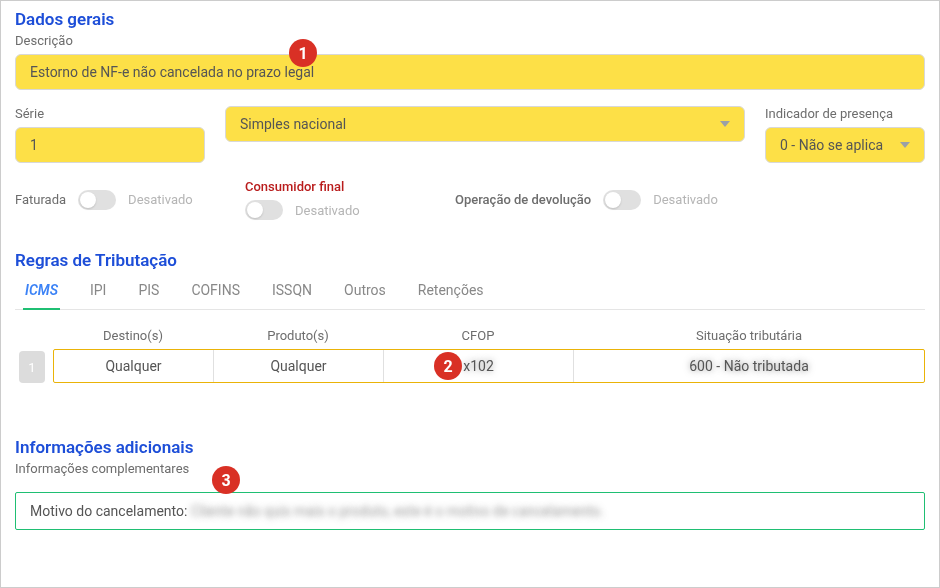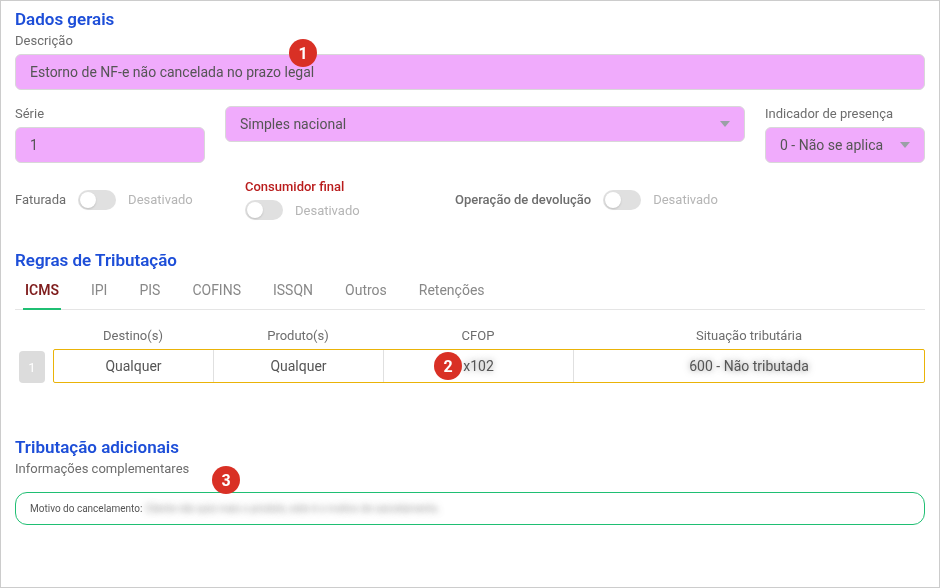--- a/index.html
+++ b/index.html
@@ -5,46 +5,46 @@
 * { box-sizing: border-box; margin: 0; padding: 0; font-family: -apple-system, BlinkMacSystemFont, "Segoe UI", Roboto, Arial, sans-serif; }
 body { width: 940px; height: 588px; background: #fff; border: 1px solid #ccc; overflow: hidden; position: relative; }
 .section { padding: 8px 14px 4px 14px; }
 .section-title { font-size: 17px; font-weight: 600; color: #1d4ed8; margin-bottom: 4px; }
 .field-label { font-size: 13px; color: #6d6d6d; margin-bottom: 6px; display: block; }
 .row { display: flex; gap: 20px; margin-bottom: 16px; }
 .field { display: flex; flex-direction: column; }
 .field.flex1 { flex: 1; }
 input[type="text"].text-input, .select {
   height: 36px; border: 1px solid #d8d8d8; border-radius: 6px; padding: 0 14px;
-  font-size: 14px; color: #555; background: #f0abfc; outline: none;
+  font-size: 14px; color: #555; background: #fde047; outline: none;
 }
 .select { display: flex; align-items: center; justify-content: space-between; cursor: pointer; }
 .select .caret { width: 0; height: 0; border-left: 5px solid transparent; border-right: 5px solid transparent; border-top: 6px solid #9aa0a6; margin-left: 10px; }
 .blurred { color: transparent; text-shadow: 0 0 6px rgba(120,120,120,0.8); user-select: none; }
 .toggle-row { display: flex; align-items: center; gap: 12px; }
 .toggle { position: relative; width: 38px; height: 20px; border-radius: 10px; background: #e0e0e0; cursor: pointer; flex-shrink:0; }
 .toggle::after { content: ""; position: absolute; left: 2px; top: 2px; width: 16px; height: 16px; background: #fff; border-radius: 50%; box-shadow: 0 1px 2px rgba(0,0,0,0.15); }
 .toggle-label { font-size: 13px; color: #6d6d6d; }
 .toggle-status { font-size: 13px; color: #b5b5b5; }
 .tabs { display: flex; gap: 28px; border-bottom: 1px solid #e5e5e5; padding: 0 8px; }
 .tab { font-size: 14px; color: #888; padding: 8px 2px 10px 2px; cursor: pointer; }
-.tab.active { color: #7f1d1d; font-weight: 600; border-bottom: 2px solid #1fbf73; margin-bottom: -1px; }
+.tab.active { color: #3b82f6; font-weight: 600; border-bottom: 2px solid #1fbf73; margin-bottom: -1px; font-style: italic; }
 .table-wrap { display: flex; align-items: flex-end; gap: 8px; margin-top: 14px; padding: 0 0 0 4px; }
 .row-num { width: 26px; height: 32px; background: #dcdcdc; border-radius: 4px; color: #fff; font-size: 13px; display: flex; align-items: center; justify-content: center; }
 .rule-table { flex: 1; text-align: center; }
 .rule-head { display: flex; }
 .rule-body { display: flex; border: 1px solid #eab308; border-radius: 2px; }
 .cell-h { font-size: 13px; color: #6d6d6d; padding: 4px 12px 6px 12px; }
 .cell-b { font-size: 14px; color: #555; padding: 8px 12px; border-right: 1px solid #e0e0e0; }
 .cell-b:last-child { border-right: 0; }
 .c-destinos { width: 160px; }
 .c-produtos { width: 170px; }
 .c-cfop { width: 190px; }
 .c-sit { flex: 1; }
-.add-info-box { border: 1px solid #1fbf73; border-radius: 12px; padding: 10px 14px; margin: 6px 14px 0 14px; font-size: 10px; color: #555; }
+.add-info-box { border: 1px solid #1fbf73; border-radius: 2px; padding: 10px 14px; margin: 6px 14px 0 14px; font-size: 14px; color: #555; }
 .badge { position: absolute; width: 28px; height: 28px; border-radius: 50%; background: #d93025; color: #fff; font-weight: 700; font-size: 16px; display: flex; align-items: center; justify-content: center; z-index: 10; pointer-events: none; }
 </style>
 </head>
 <body>
 
 <div class="badge" style="left:288px; top:38px;">1</div>
 <div class="badge" style="left:433px; top:351px;">2</div>
 <div class="badge" style="left:211px; top:465px;">3</div>
 
 <div class="section">
@@ -121,18 +121,18 @@
         <div class="cell-b c-destinos">Qualquer</div>
         <div class="cell-b c-produtos">Qualquer</div>
         <div class="cell-b c-cfop blurred">x102</div>
         <div class="cell-b c-sit blurred">600 - Não tributada</div>
       </div>
     </div>
   </div>
 </div>
 
 <div class="section" style="padding-top:50px;">
-  <div class="section-title">Tributação adicionais</div>
+  <div class="section-title">Informações adicionais</div>
   <label class="field-label" style="margin-top:2px;">Informações complementares</label>
 </div>
 <div class="add-info-box">
   <span>Motivo do cancelamento: </span><span class="blurred">Cliente não quis mais o produto, este é o motivo de cancelamento.</span>
 </div>
 
 </body></html>

